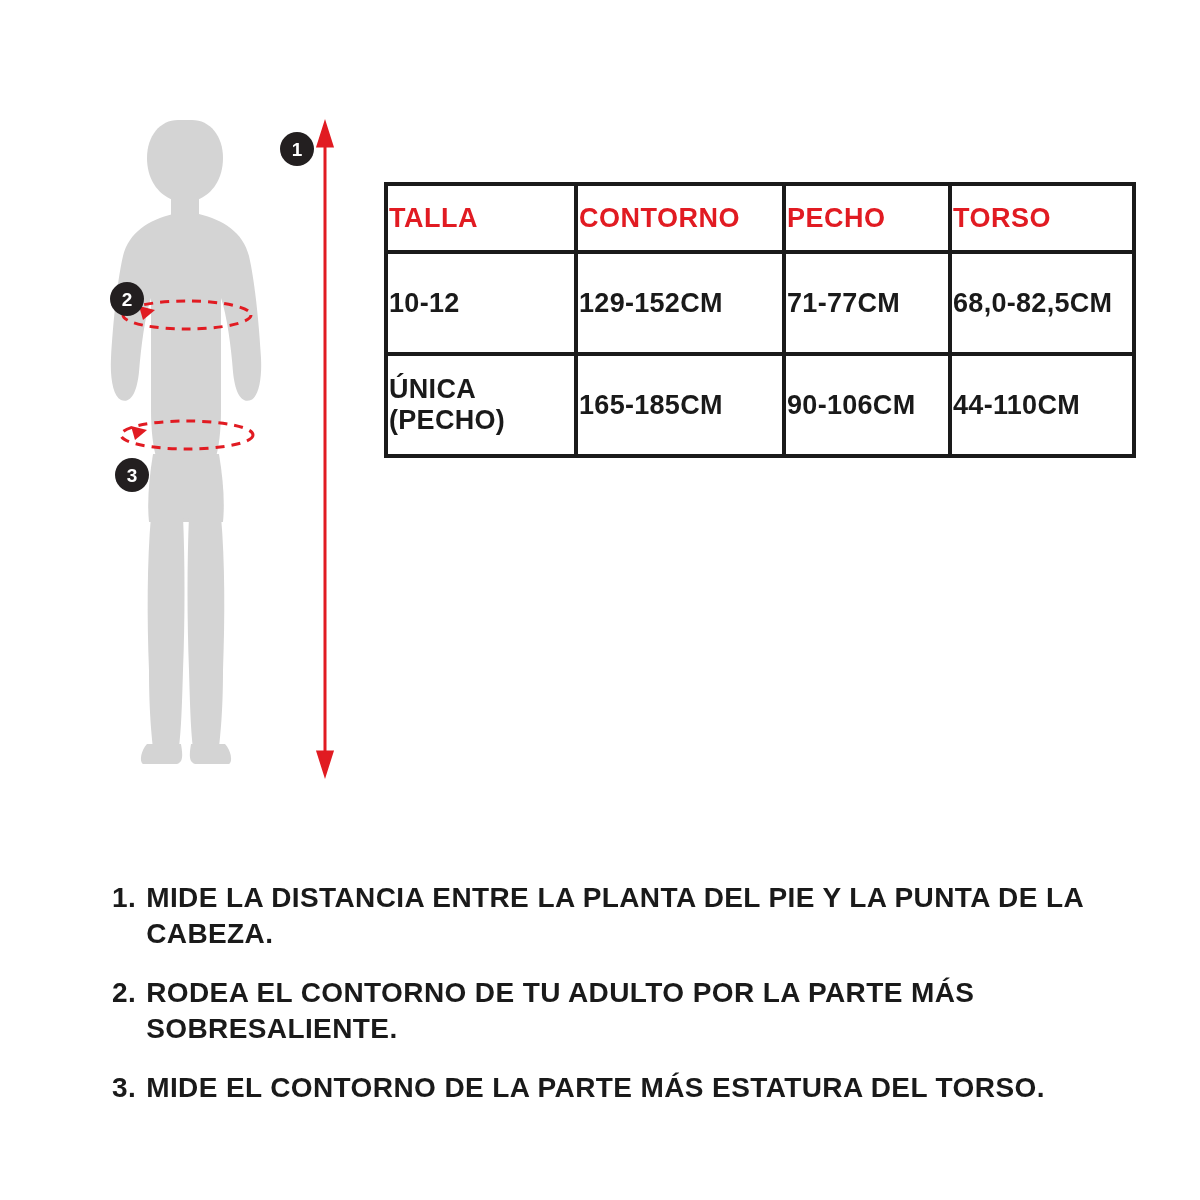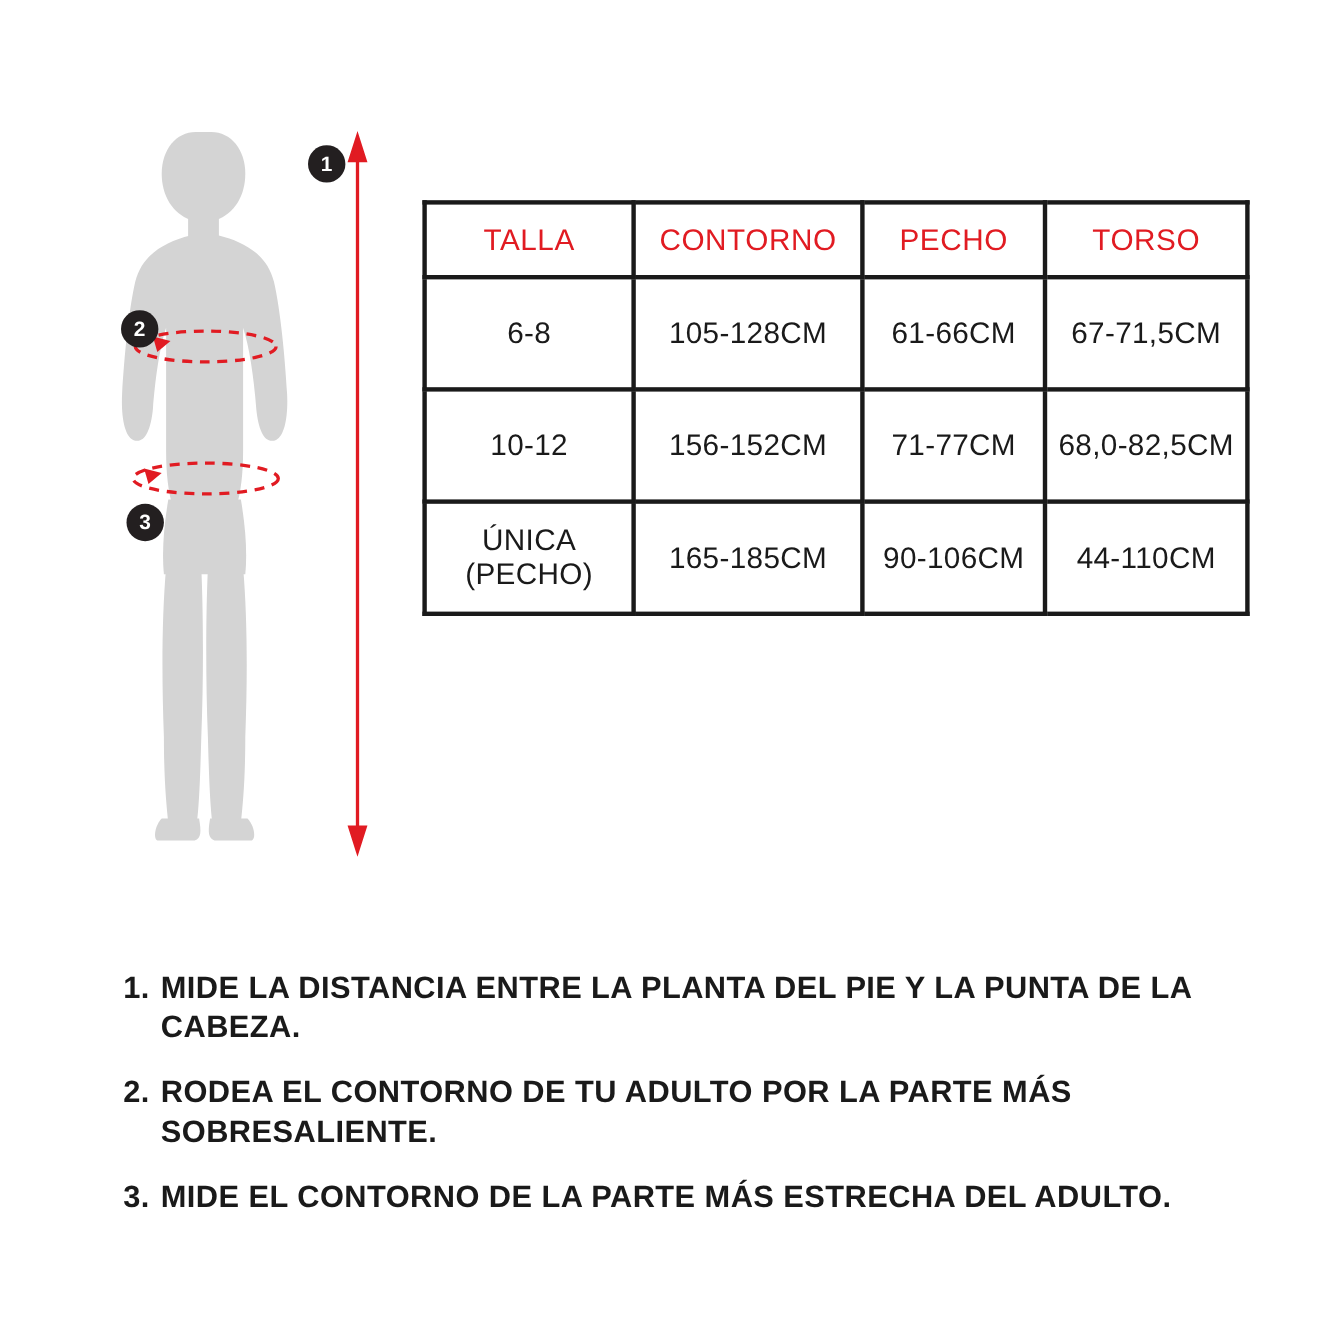--- a/index.html
+++ b/index.html
@@ -60,24 +60,24 @@
     position: absolute;
     left: 384px;
     top: 182px;
     width: 748px;
     border-collapse: collapse;
     table-layout: fixed;
   }
   #size-table th,
   #size-table td {
     border: 4px solid #1a1a1a;
-    text-align: center;
+    text-align: left;
     vertical-align: middle;
     font-family: "Liberation Sans", sans-serif;
-    font-weight: normal;
+    font-weight: bold;
     color: #1a1a1a;
   }
   #size-table th {
     color: #e11b22;
     font-size: 27px;
     height: 62px;
     letter-spacing: 0.5px;
   }
   #size-table td {
     font-size: 27px;
@@ -194,28 +194,22 @@
     <thead>
       <tr>
         <th>TALLA</th>
         <th>CONTORNO</th>
         <th>PECHO</th>
         <th>TORSO</th>
       </tr>
     </thead>
     <tbody>
       <tr>
-        <td>6-8</td>
-        <td>105-128CM</td>
-        <td>61-66CM</td>
-        <td>67-71,5CM</td>
-      </tr>
-      <tr>
         <td>10-12</td>
-        <td>156-152CM</td>
+        <td>129-152CM</td>
         <td>71-77CM</td>
         <td>68,0-82,5CM</td>
       </tr>
       <tr>
         <td class="cell-two-line">
           <div>ÚNICA</div>
           <div>(PECHO)</div>
         </td>
         <td>165-185CM</td>
         <td>90-106CM</td>
@@ -228,17 +222,17 @@
     <div class="instruction">
       <span class="num">1.</span>
       <span class="txt">MIDE LA DISTANCIA ENTRE LA PLANTA DEL PIE Y LA PUNTA DE LA CABEZA.</span>
     </div>
     <div class="instruction">
       <span class="num">2.</span>
       <span class="txt">RODEA EL CONTORNO DE TU ADULTO POR LA PARTE MÁS SOBRESALIENTE.</span>
     </div>
     <div class="instruction">
       <span class="num">3.</span>
-      <span class="txt">MIDE EL CONTORNO DE LA PARTE MÁS ESTRECHA DEL ADULTO.</span>
+      <span class="txt">MIDE EL CONTORNO DE LA PARTE MÁS ESTATURA DEL TORSO.</span>
     </div>
   </div>
 
 </div>
 
 </body></html>

